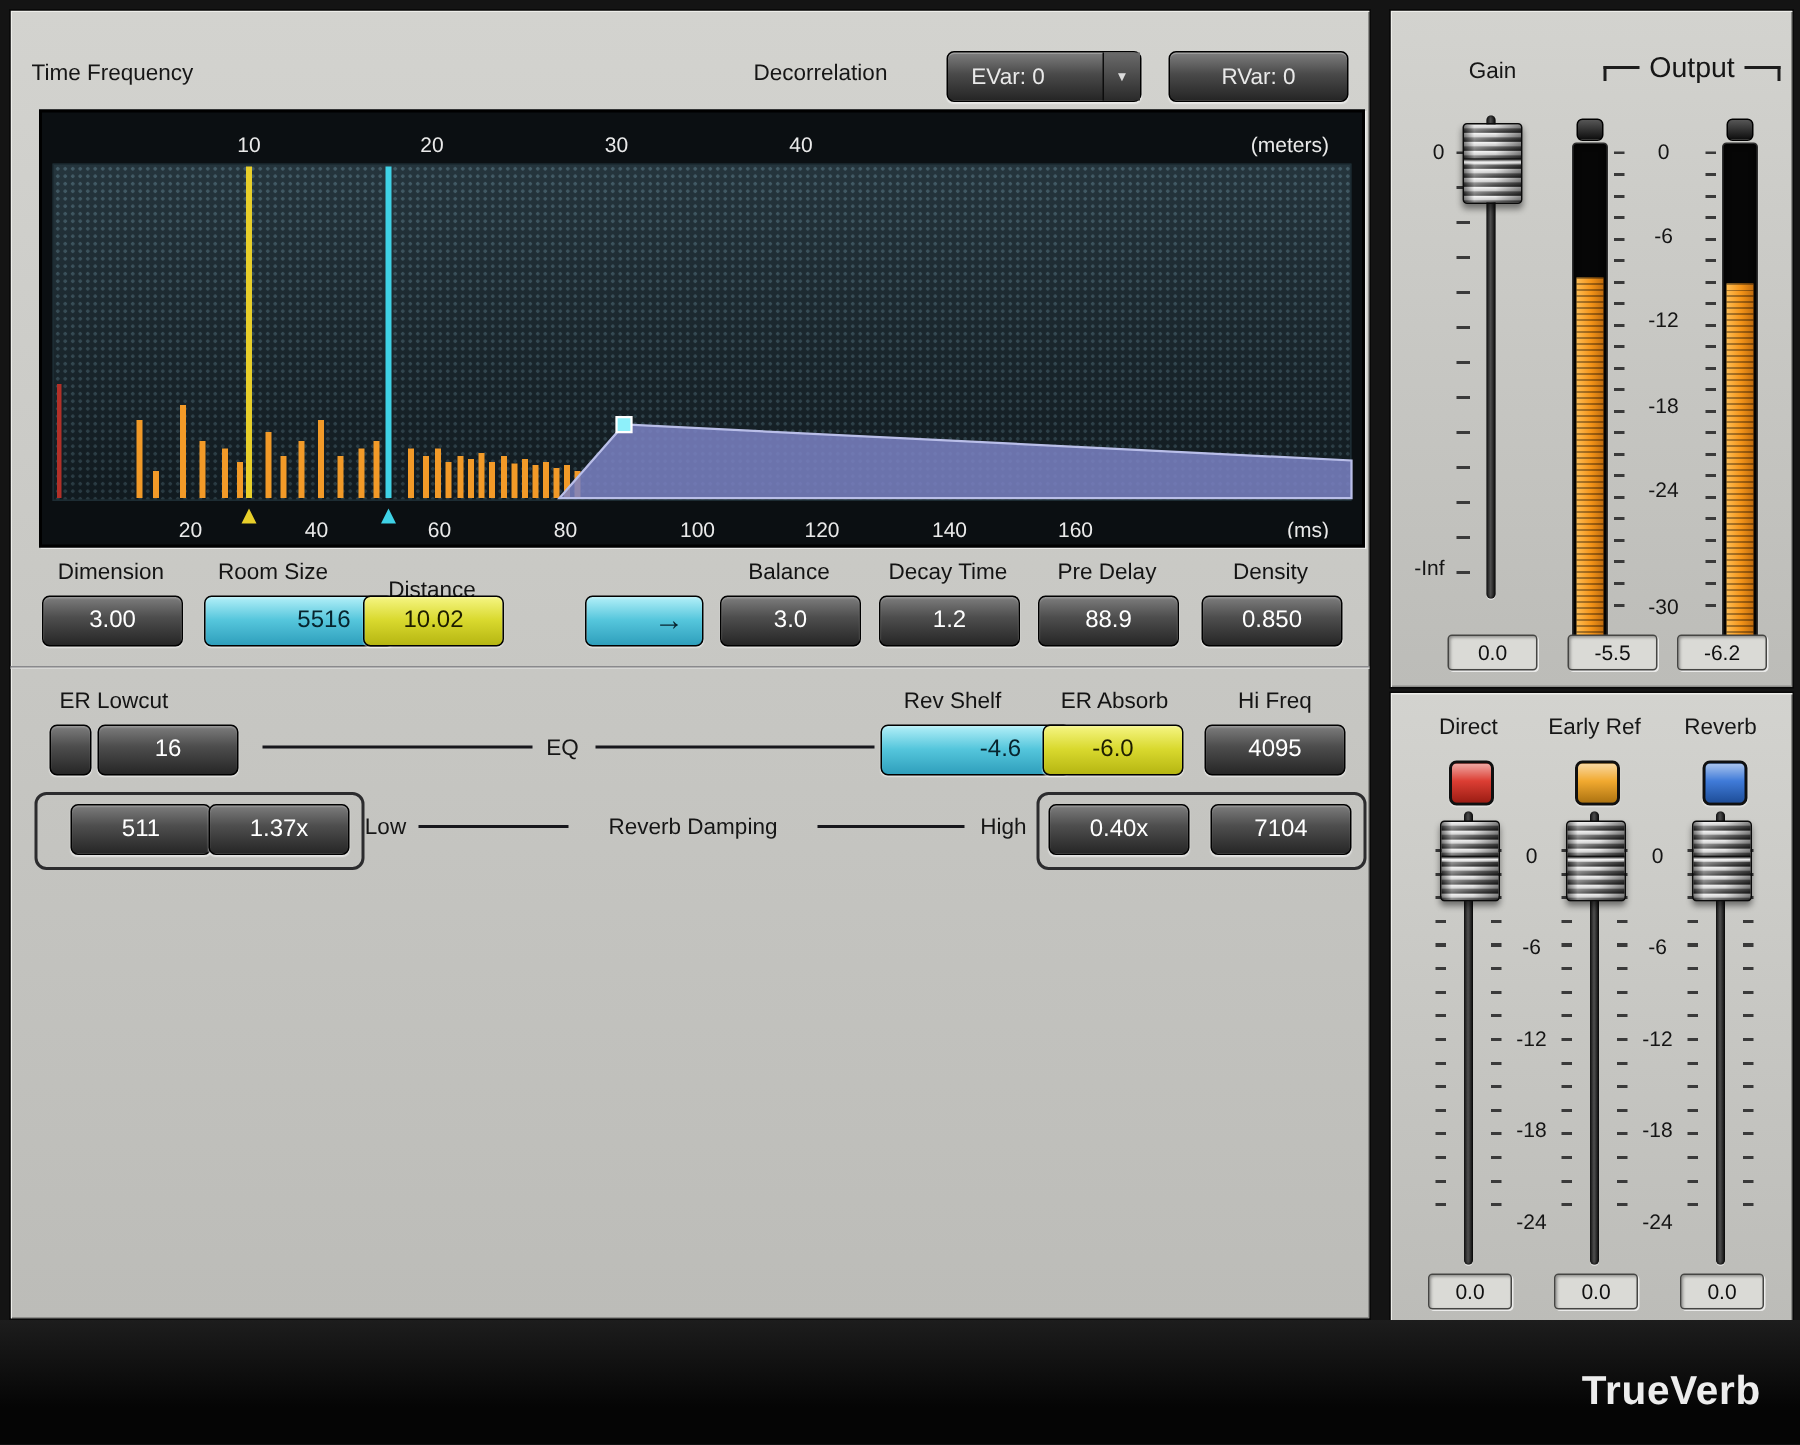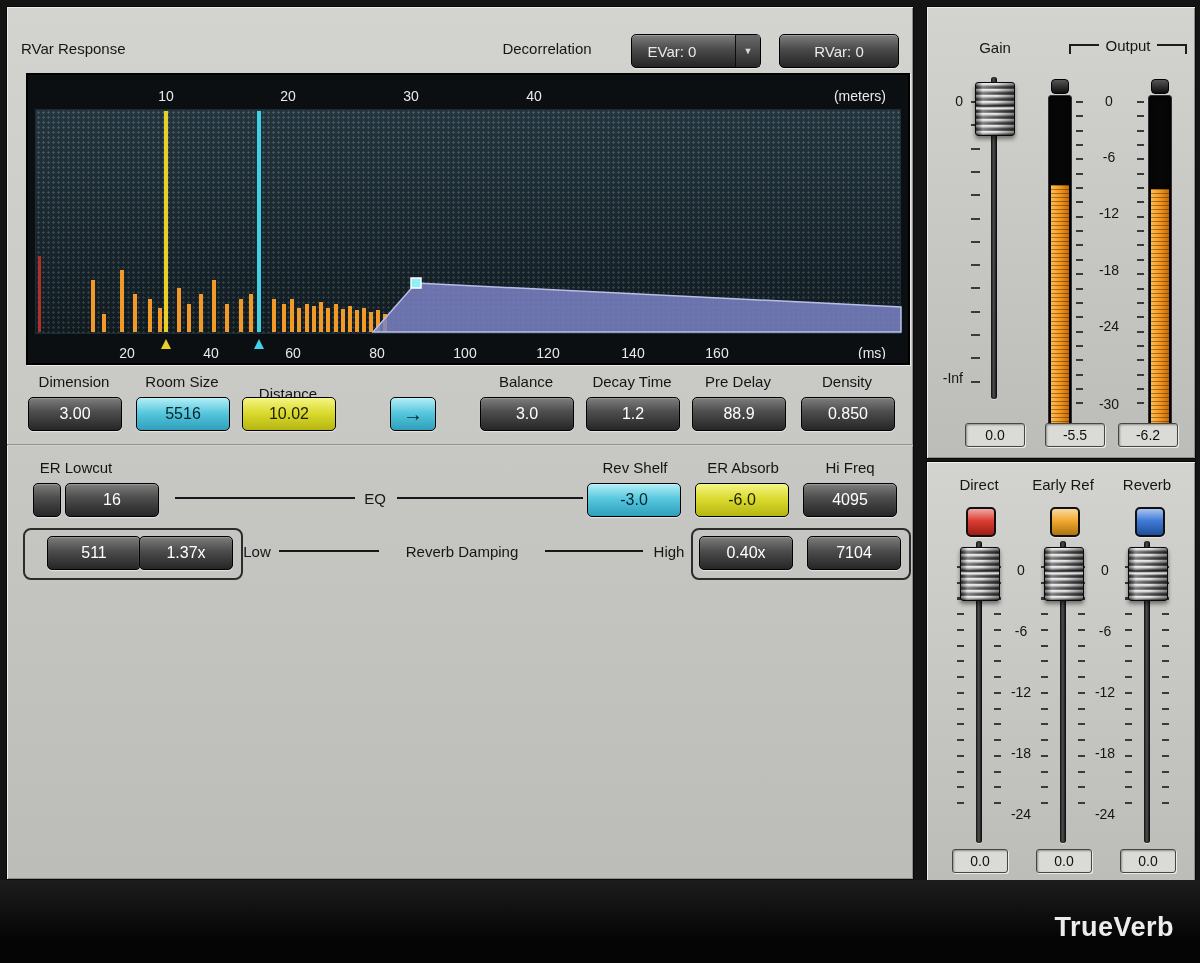--- a/index.html
+++ b/index.html
@@ -25,21 +25,21 @@
           box-shadow:0 1px 1px rgba(255,255,255,.55), inset 0 1px 0 rgba(255,255,255,.25);}
   .dk-btn-text{flex:1;display:flex;align-items:center;justify-content:center;padding:0 6px;}
   .dk-btn-arrow{width:24px;display:flex;align-items:center;justify-content:center;border-left:1px solid #0c0c0c;
                 font-size:9px;color:#dcdcdc;background:linear-gradient(180deg,#6a6a6a,#2a2a2a);}
 
   
   .vbox{position:absolute;height:32px;width:92px;border-radius:5px;border:1px solid #000;
         font-size:16px;display:flex;align-items:center;justify-content:center;white-space:nowrap;
         box-shadow:0 1px 1px rgba(255,255,255,.55), inset 0 1px 1px rgba(255,255,255,.22);}
   .val-dark{background:linear-gradient(180deg,#7d7d7d 0%,#4e4e4e 42%,#262626 100%);color:#fff;}
-  .val-cyan{background:linear-gradient(180deg,#b2eff8 0%,#55c6dc 48%,#2f9fbc 100%);color:#07242e;}
+  .val-cyan{background:linear-gradient(180deg,#b2eff8 0%,#55c6dc 48%,#2f9fbc 100%);color:#07242e;padding-left:33px;}
   .val-yellow{background:linear-gradient(180deg,#f5f582 0%,#d9d92e 48%,#b6b612 100%);color:#1d1d00;}
   .ctl-label{position:absolute;width:104px;text-align:center;font-size:15px;color:#141414;white-space:nowrap;}
 
   .hline{position:absolute;border-top:2px solid #17171c;height:0;}
   .divider{position:absolute;left:0;width:906px;height:2px;
            background:linear-gradient(180deg,#76767a,#ebebe8);}
   .bracket{position:absolute;width:216px;height:48px;border:2px solid #2c2c2e;border-radius:8px;}
 
   
   .graph-frame{position:absolute;background:#0b0f12;border:2px solid #000;
@@ -84,30 +84,30 @@
            font-size:14px;color:#101010;display:flex;align-items:center;justify-content:center;}
 
   .chip{position:absolute;width:26px;height:26px;border-radius:5px;border:2px solid #101010;
         background-image:linear-gradient(180deg, rgba(255,255,255,.6), rgba(255,255,255,.1) 45%, rgba(0,0,0,.28));
         box-shadow:0 1px 1px rgba(255,255,255,.5);}
 
   .out-wrap{position:absolute;display:flex;align-items:flex-start;}
   .hook{flex:1;height:8px;border-top:2px solid #1d1d1d;margin-top:7px;}
   .hook-l{border-left:2px solid #1d1d1d;}
   .hook-r{border-right:2px solid #1d1d1d;}
-  .out-wrap .lbl-inline{padding:0 6px;font-size:15px;color:#161616;height:18px;line-height:18px;}
+  .out-wrap .lbl-inline{padding:0 6px;font-size:19px;color:#161616;height:18px;line-height:18px;}
 </style>
 </head>
 <body>
 
 <div id="root">
 
   <div class="panel" id="left-panel">
 
-    <div class="lbl" style="left:14px;top:33px;">RVar Response</div>
+    <div class="lbl" style="left:14px;top:33px;">Time Frequency</div>
     <div class="lbl lbl-c" style="left:480px;top:33px;width:120px;">Decorrelation</div>
     <div class="dk-btn" style="left:624px;top:27px;width:128px;gap:23px;">
       <span class="dk-btn-text">EVar: 0</span>
       <span class="dk-btn-arrow">▼</span>
     </div>
     <div class="dk-btn" style="left:772px;top:27px;width:118px;">
       <span class="dk-btn-text">RVar: 0</span>
     </div>
 
     <div class="graph-frame" style="left:19px;top:66px;width:880px;height:288px;">
@@ -163,21 +163,21 @@
     <div class="ctl-label" style="left:17px;top:452px;">ER Lowcut</div>
     <div class="ctl-label" style="left:576px;top:452px;">Rev Shelf</div>
     <div class="ctl-label" style="left:684px;top:452px;">ER Absorb</div>
     <div class="ctl-label" style="left:791px;top:452px;">Hi Freq</div>
 
     <div class="vbox val-dark" style="left:26px;top:476px;width:26px;"></div>
     <div class="vbox val-dark" style="left:58px;top:476px;">16</div>
     <div class="hline" style="left:168px;top:490px;width:180px;"></div>
     <div class="lbl lbl-c" style="left:348px;top:483px;width:40px;">EQ</div>
     <div class="hline" style="left:390px;top:490px;width:186px;"></div>
-    <div class="vbox val-cyan" style="left:580px;top:476px;">-3.0</div>
+    <div class="vbox val-cyan" style="left:580px;top:476px;">-4.6</div>
     <div class="vbox val-yellow" style="left:688px;top:476px;">-6.0</div>
     <div class="vbox val-dark" style="left:796px;top:476px;">4095</div>
 
     <div class="bracket" style="left:16px;top:521px;"></div>
     <div class="bracket" style="left:684px;top:521px;"></div>
     <div class="vbox val-dark" style="left:24px;top:529px;margin-left:16px;">511</div>
     <div class="vbox val-dark" style="left:132px;top:529px;">1.37x</div>
     <div class="lbl lbl-c" style="left:230px;top:536px;width:40px;">Low</div>
     <div class="hline" style="left:272px;top:543px;width:100px;"></div>
     <div class="lbl lbl-c" style="left:380px;top:536px;width:150px;">Reverb Damping</div>

